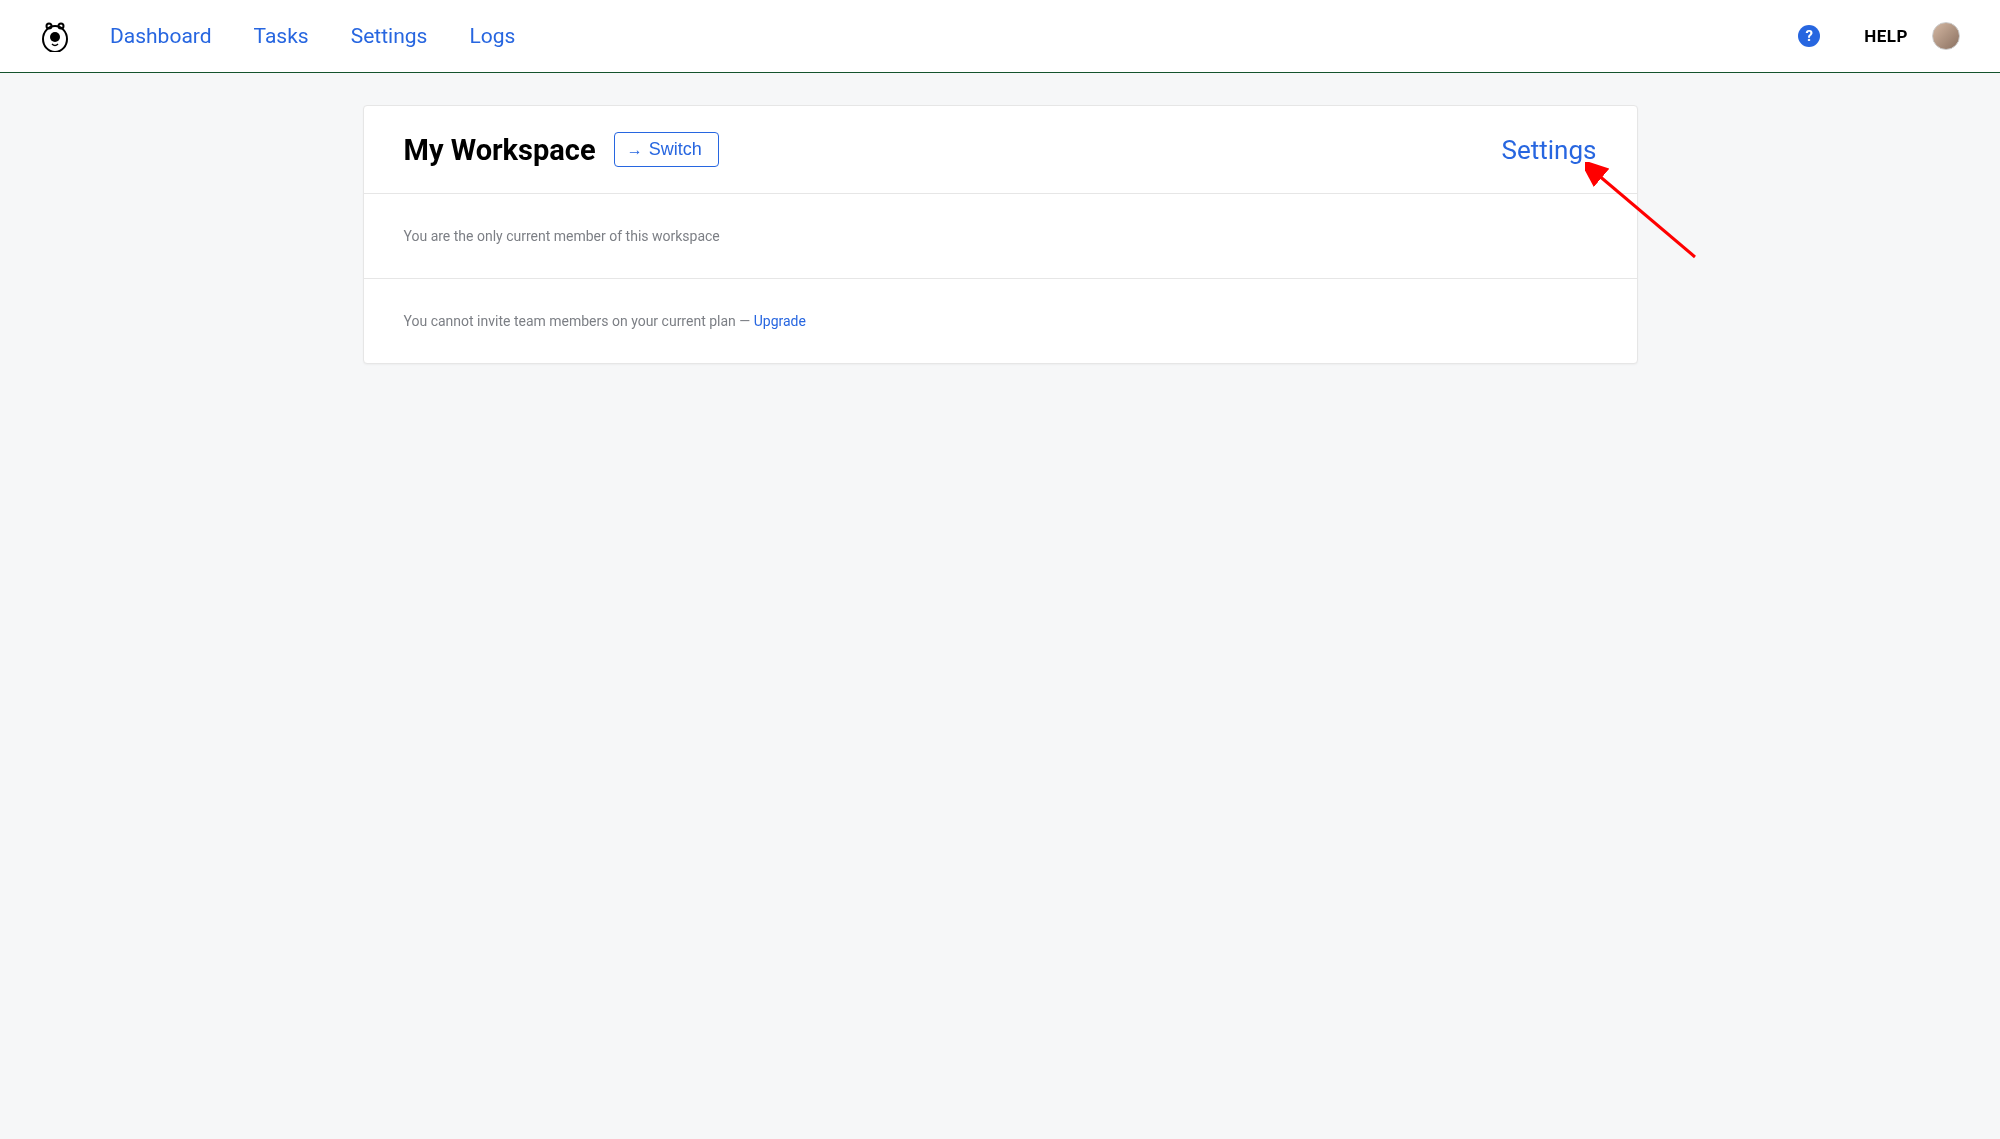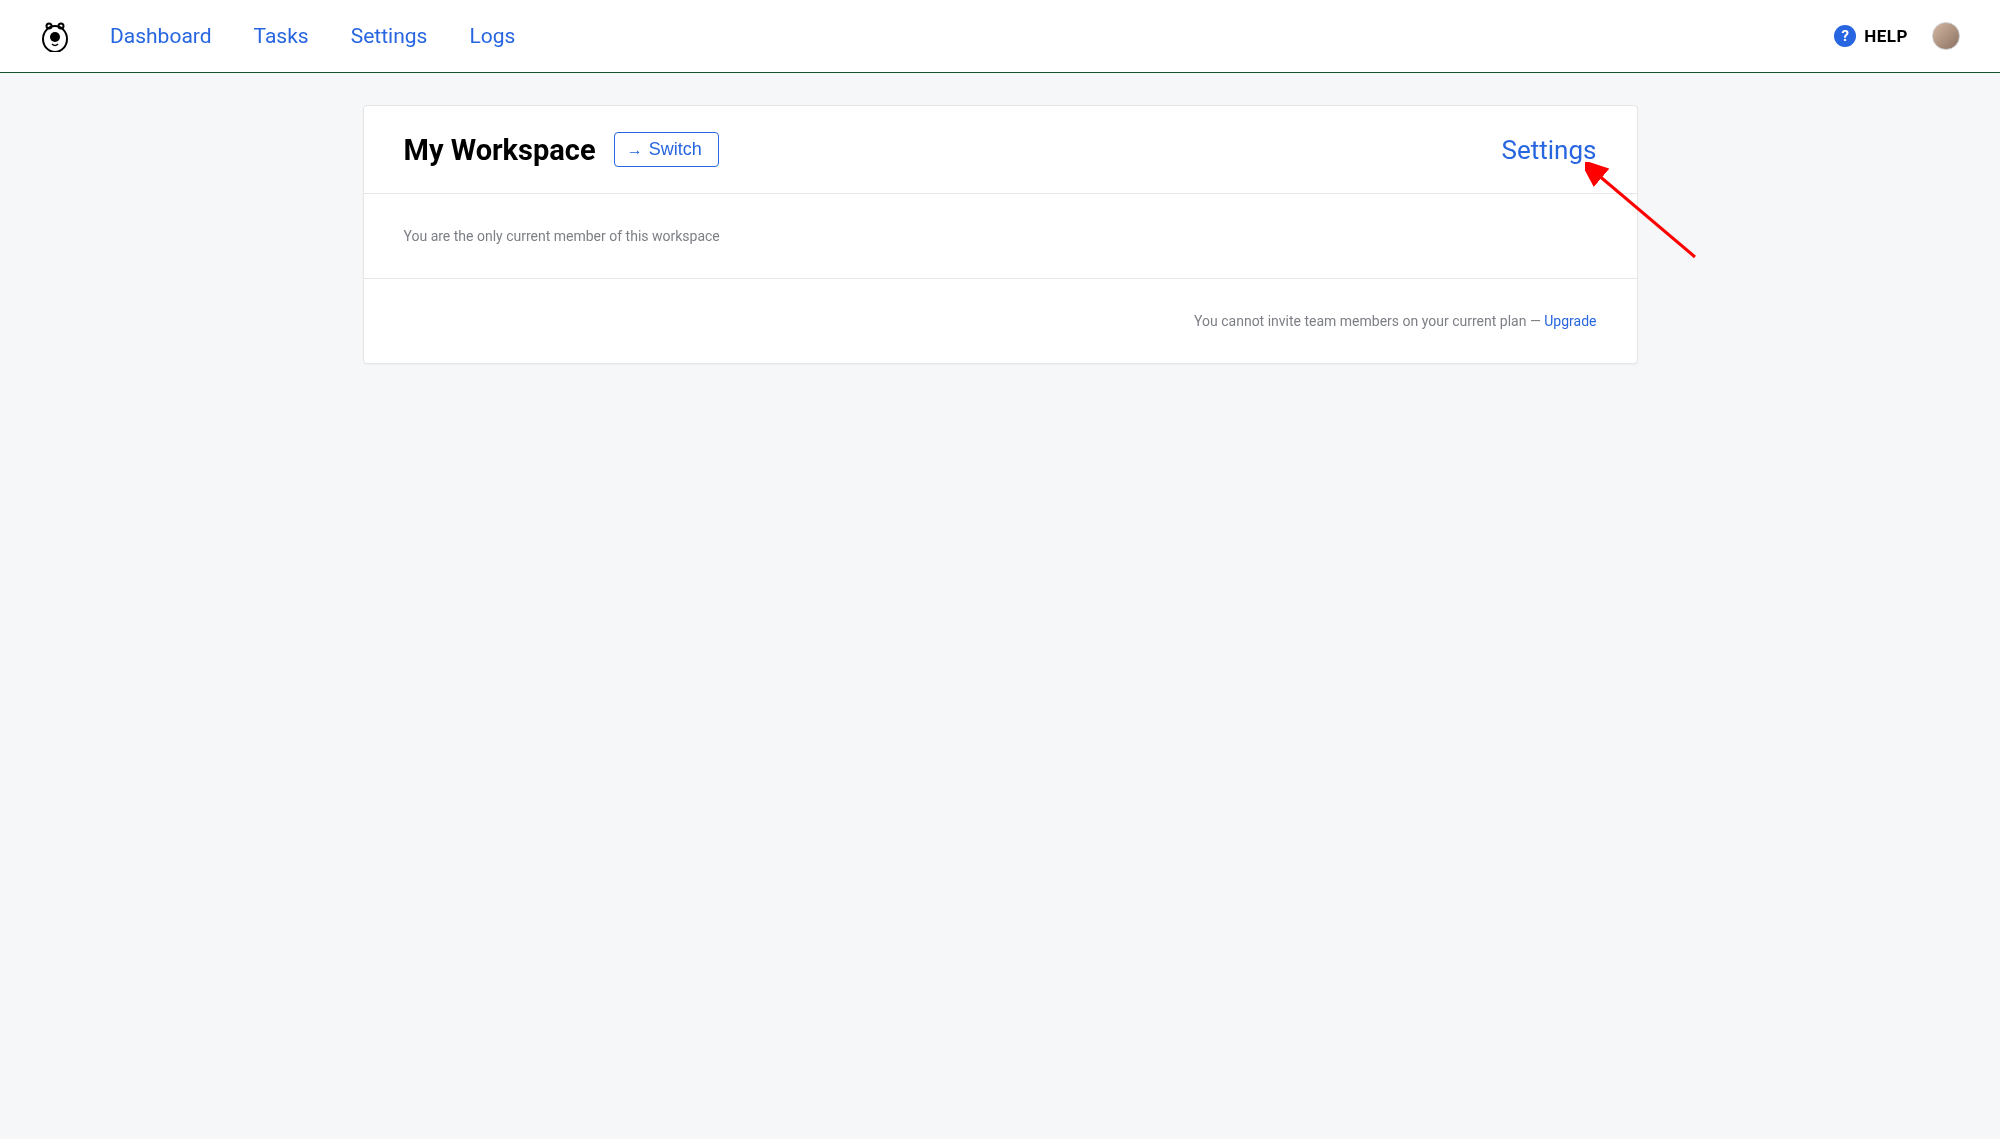--- a/index.html
+++ b/index.html
@@ -73,20 +73,21 @@
       color: white;
       font-size: 15px;
       font-weight: bold;
     }
     
     .help-text {
       font-size: 17px;
       font-weight: 700;
       color: #000;
       letter-spacing: 0.5px;
+      margin-left: 36px;
     }
     
     .avatar {
       width: 28px;
       height: 28px;
       border-radius: 50%;
       border: 1px solid #ccc;
       background: linear-gradient(135deg, #d4b8a3 0%, #8a7060 100%);
       cursor: pointer;
     }
@@ -151,21 +152,20 @@
     
     .card-row {
       padding: 34px 40px 34px 40px;
       border-bottom: 1px solid #e6e6e6;
       color: #7c7f85;
       font-size: 14px;
     }
     
     .card-row:last-child {
       border-bottom: none;
-      text-align: right;
     }
     
     .upgrade-link {
       color: #2766e0;
       cursor: pointer;
     }
     
     
     .annotation-arrow {
       position: absolute;

